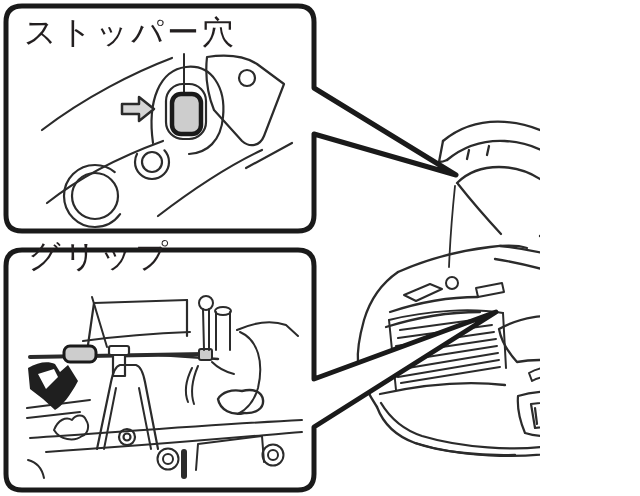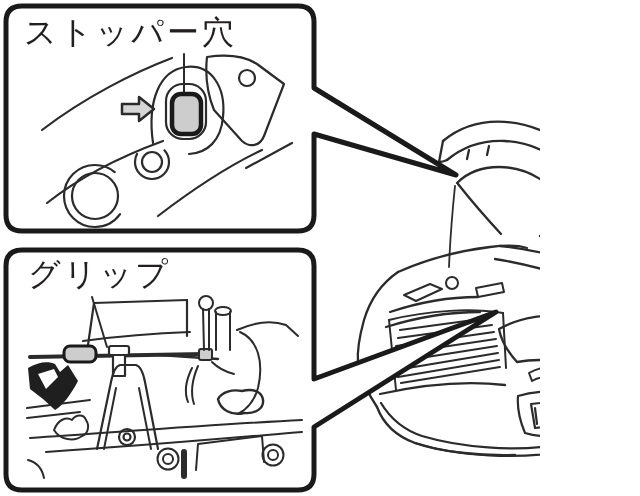--- a/index.html
+++ b/index.html
@@ -7,21 +7,21 @@
     position:relative;width:540px;height:496px;background:#ffffff;overflow:hidden;
     font-family:"DejaVu Sans","Liberation Sans",sans-serif;
     text-align:right;
   }
   .stage svg{position:absolute;left:0;top:0;}
   .callout-label{
     position:absolute;color:#231f20;font-size:32px;font-weight:500;
     letter-spacing:3px;white-space:nowrap;line-height:1;
   }
   #label-stopper{left:24px;top:16px;}
-  #label-grip{left:28px;top:258px;}
+  #label-grip{left:28px;top:240px;}
 </style>
 </head>
 <body>
 
 <div class="stage">
 
 <svg width="640" height="496" viewBox="0 0 640 496">
 
   <g fill="none" stroke="#2b2b2b" stroke-width="2.3" stroke-linecap="round" stroke-linejoin="round">
 

